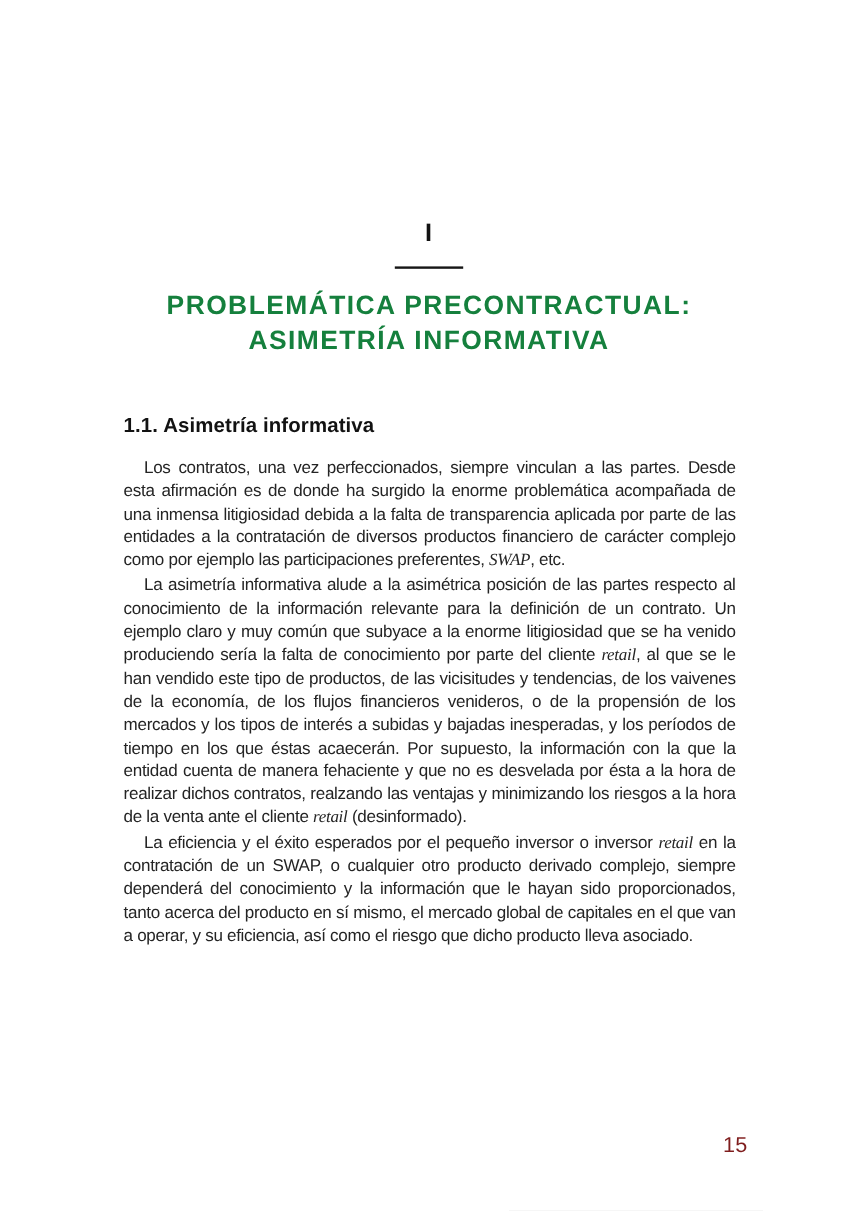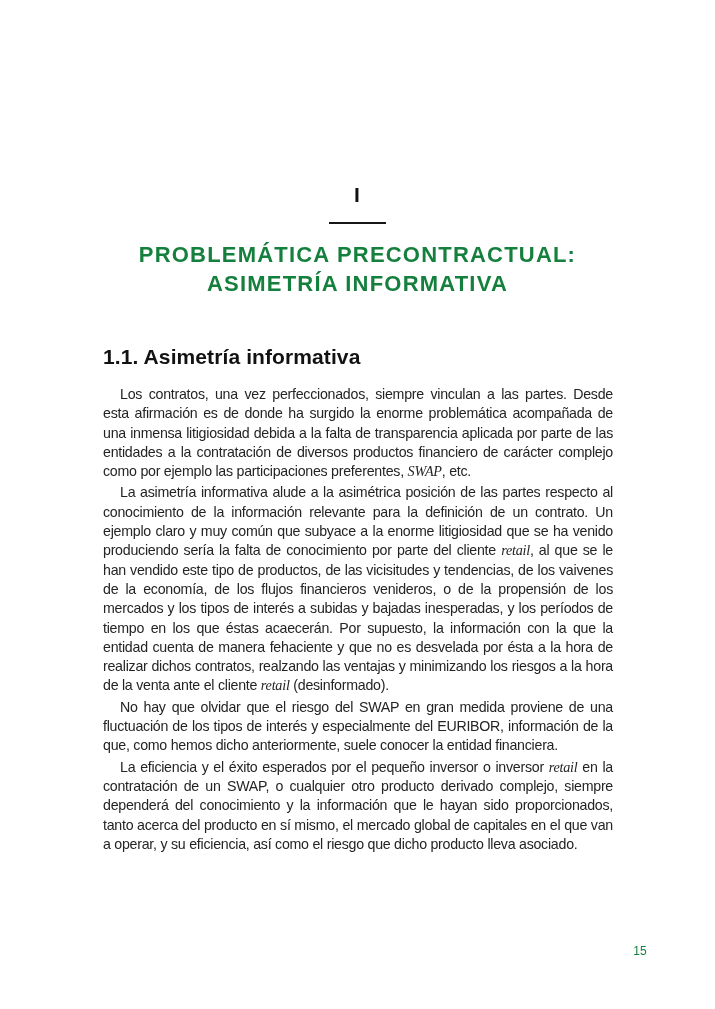--- a/index.html
+++ b/index.html
@@ -47,42 +47,42 @@
   }
   .title .title-line { display: block; }
   .content {
     position: absolute;
     top: 345px;
     left: 103px;
     width: 510px;
   }
   .section-heading {
     margin: 0 0 16px;
-    font-size: 21px;
+    font-size: 17px;
     font-weight: 700;
     color: #121212;
     letter-spacing: 0.1px;
   }
   .body-text .para {
     margin: 0;
     font-size: 14.2px;
     line-height: 19.3px;
     letter-spacing: -0.25px;
     text-align: justify;
     text-indent: 17px;
     color: #242424;
   }
   .body-text .para + .para { margin-top: 2px; }
   .body-text em { font-style: italic; font-family: Liberation Serif, serif; }
   .page-number {
     position: absolute;
     top: 944px;
-    right: 68px;
-    font-size: 12px;
-    color: #15803d;
+    right: 92px;
+    font-size: 18px;
+    color: #7f1d1d;
     letter-spacing: 0.2px;
   }
 </style>
 </head>
 <body>
 
 <div class="page">
 
   <header class="chapter-header">
     <div class="numeral">I</div>
@@ -91,21 +91,20 @@
       <span class="title-line">PROBLEMÁTICA PRECONTRACTUAL:</span>
       <span class="title-line">ASIMETRÍA INFORMATIVA</span>
     </h1>
   </header>
 
   <section class="content">
     <h2 class="section-heading">1.1. Asimetría informativa</h2>
     <div class="body-text">
       <p class="para"><span>Los contratos, una vez perfeccionados, siempre vinculan a las partes. Desde esta afirmación es de donde ha surgido la enorme problemática acompañada de una inmensa litigiosidad debida a la falta de transparencia aplicada por parte de las entidades a la contratación de diversos productos financiero de carácter complejo como por ejemplo las participaciones preferentes, </span><em>SWAP</em><span>, etc.</span></p>
       <p class="para"><span>La asimetría informativa alude a la asimétrica posición de las partes respecto al conocimiento de la información relevante para la definición de un contrato. Un ejemplo claro y muy común que subyace a la enorme litigiosidad que se ha venido produciendo sería la falta de conocimiento por parte del cliente </span><em>retail</em><span>, al que se le han vendido este tipo de productos, de las vicisitudes y tendencias, de los vaivenes de la economía, de los flujos financieros venideros, o de la propensión de los mercados y los tipos de interés a subidas y bajadas inesperadas, y los períodos de tiempo en los que éstas acaecerán. Por supuesto, la información con la que la entidad cuenta de manera fehaciente y que no es desvelada por ésta a la hora de realizar dichos contratos, realzando las ventajas y minimizando los riesgos a la hora de la venta ante el cliente </span><em>retail</em><span> (desinformado).</span></p>
-      <p class="para"><span>No hay que olvidar que el riesgo del SWAP en gran medida proviene de una fluctuación de los tipos de interés y especialmente del EURIBOR, información de la que, como hemos dicho anteriormente, suele conocer la entidad financiera.</span></p>
       <p class="para"><span>La eficiencia y el éxito esperados por el pequeño inversor o inversor </span><em>retail</em><span> en la contratación de un SWAP, o cualquier otro producto derivado complejo, siempre dependerá del conocimiento y la información que le hayan sido proporcionados, tanto acerca del producto en sí mismo, el mercado global de capitales en el que van a operar, y su eficiencia, así como el riesgo que dicho producto lleva asociado.</span></p>
     </div>
   </section>
 
   <footer>
     <span class="page-number">15</span>
   </footer>
 
 </div>
 

